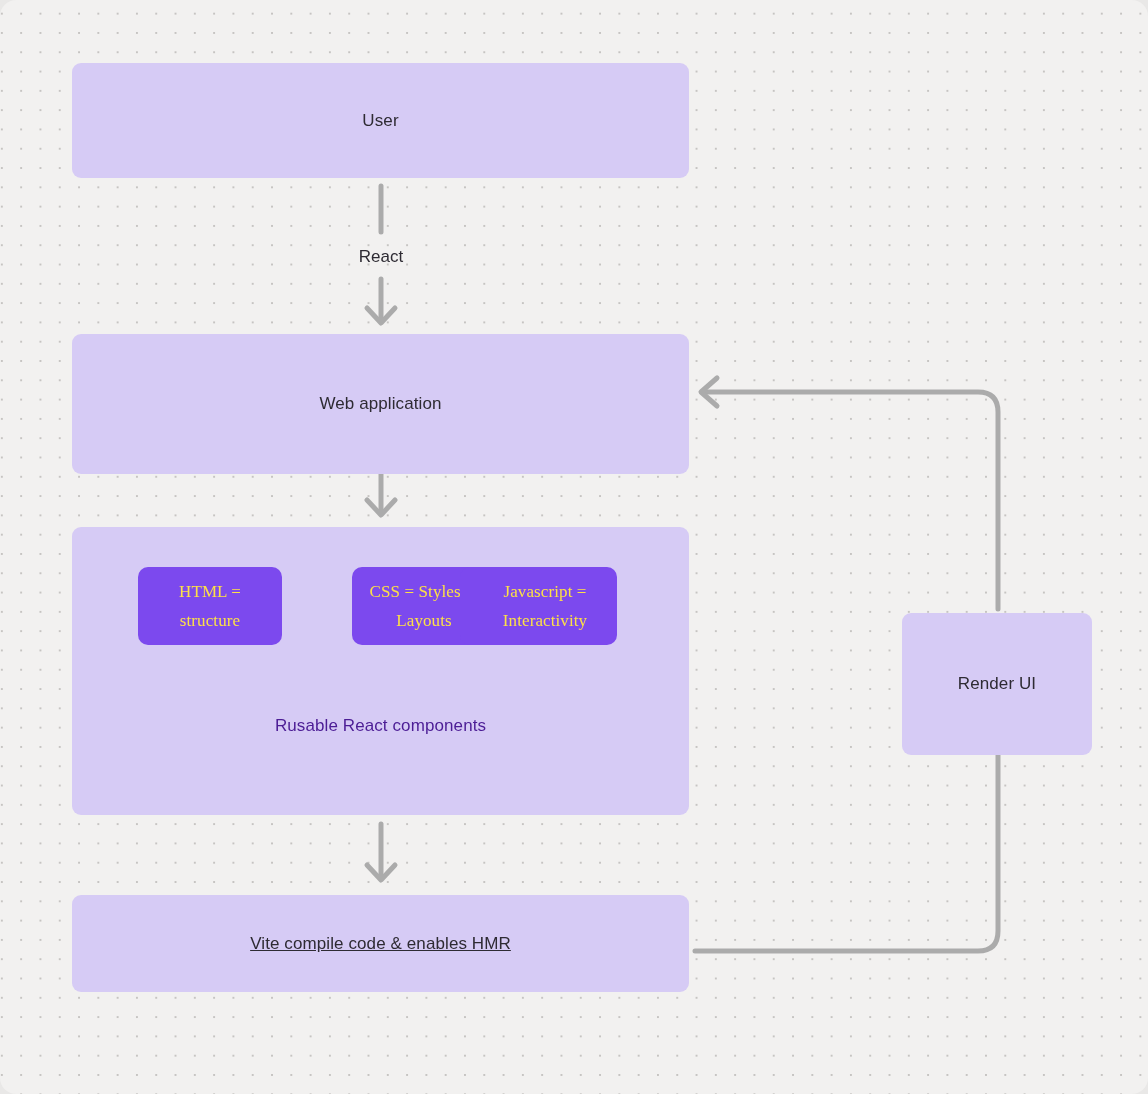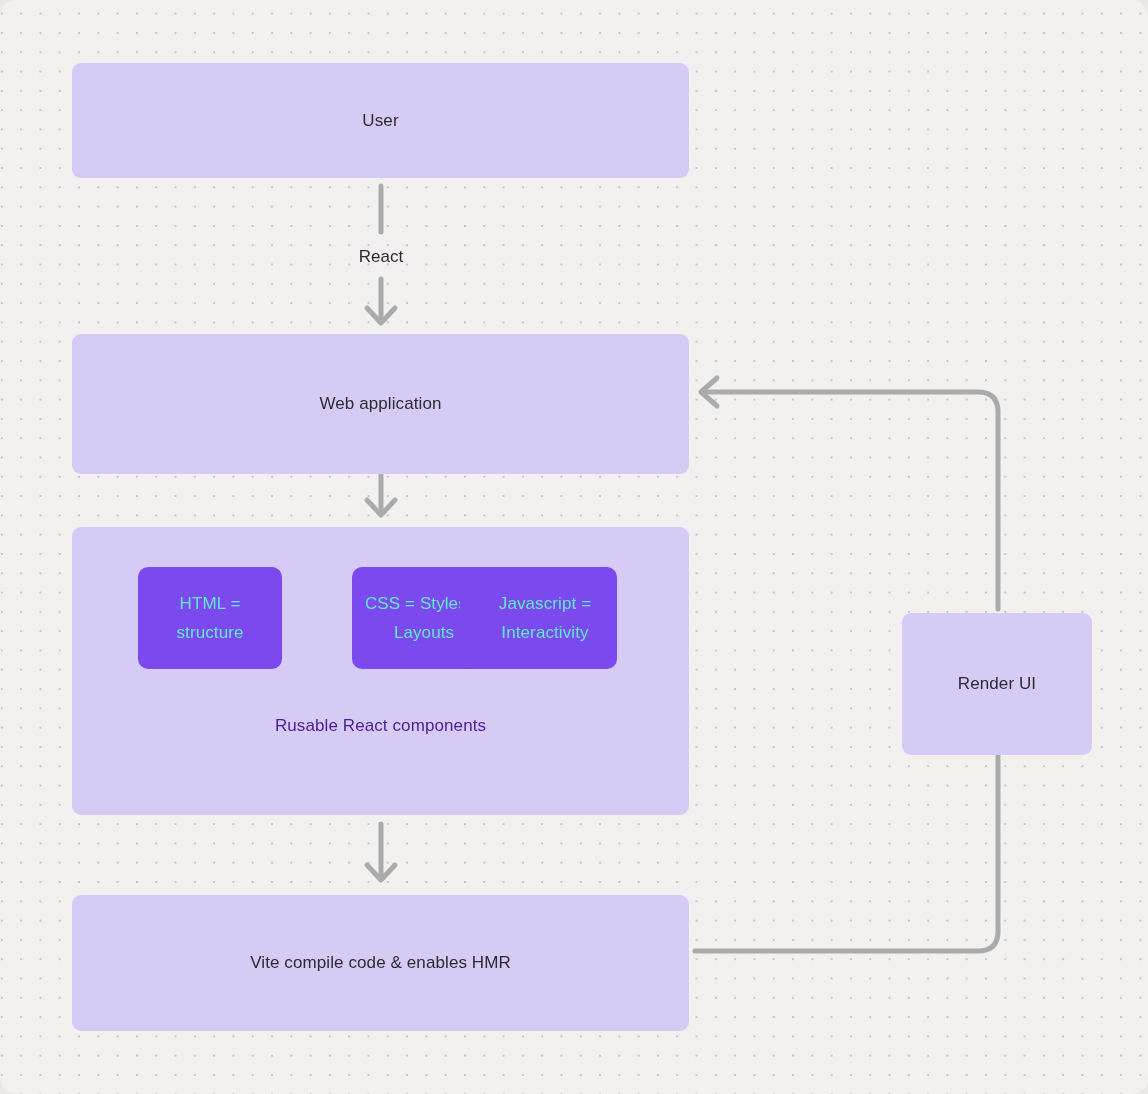--- a/index.html
+++ b/index.html
@@ -29,38 +29,39 @@
     justify-content: center;
     text-align: center;
     font-size: 17px;
     font-weight: 500;
     letter-spacing: 0.1px;
     color: #2e2b33;
   }
   .node-user   { left: 72px;  top: 63px;  width: 617px; height: 115px; }
   .node-webapp { left: 72px;  top: 334px; width: 617px; height: 140px; text-align: right; }
   .group       { left: 72px;  top: 527px; width: 617px; height: 288px; display: block; }
-  .node-vite   { left: 72px;  top: 895px; width: 617px; height: 136px; }
+  .node-vite   { left: 72px;  top: 895px; width: 617px; height: 97px; text-decoration: underline; }
   .node-render { left: 902px; top: 613px; width: 190px; height: 142px; }
 
   .chip {
     position: absolute;
     top: 40px;
     width: 144px;
-    height: 102px;
+    height: 78px;
     background: #7c49ee;
     border-radius: 10px;
     display: flex;
     align-items: center;
     justify-content: center;
     text-align: center;
-    color: #5eead4;
+    color: #fde047;
     font-size: 17px;
     font-weight: 500;
     line-height: 29px;
+    font-family: Liberation Serif, serif;
   }
   .chip-label { display: inline-block; max-width: 120px; }
   .chip-html { left: 66px; }
   .chip-css  { left: 236px; margin-left: 44px; }
   .chip-js   { left: 388px; padding-left: 13px; }
 
   .group-caption {
     position: absolute;
     left: 0;
     top: 716px;

